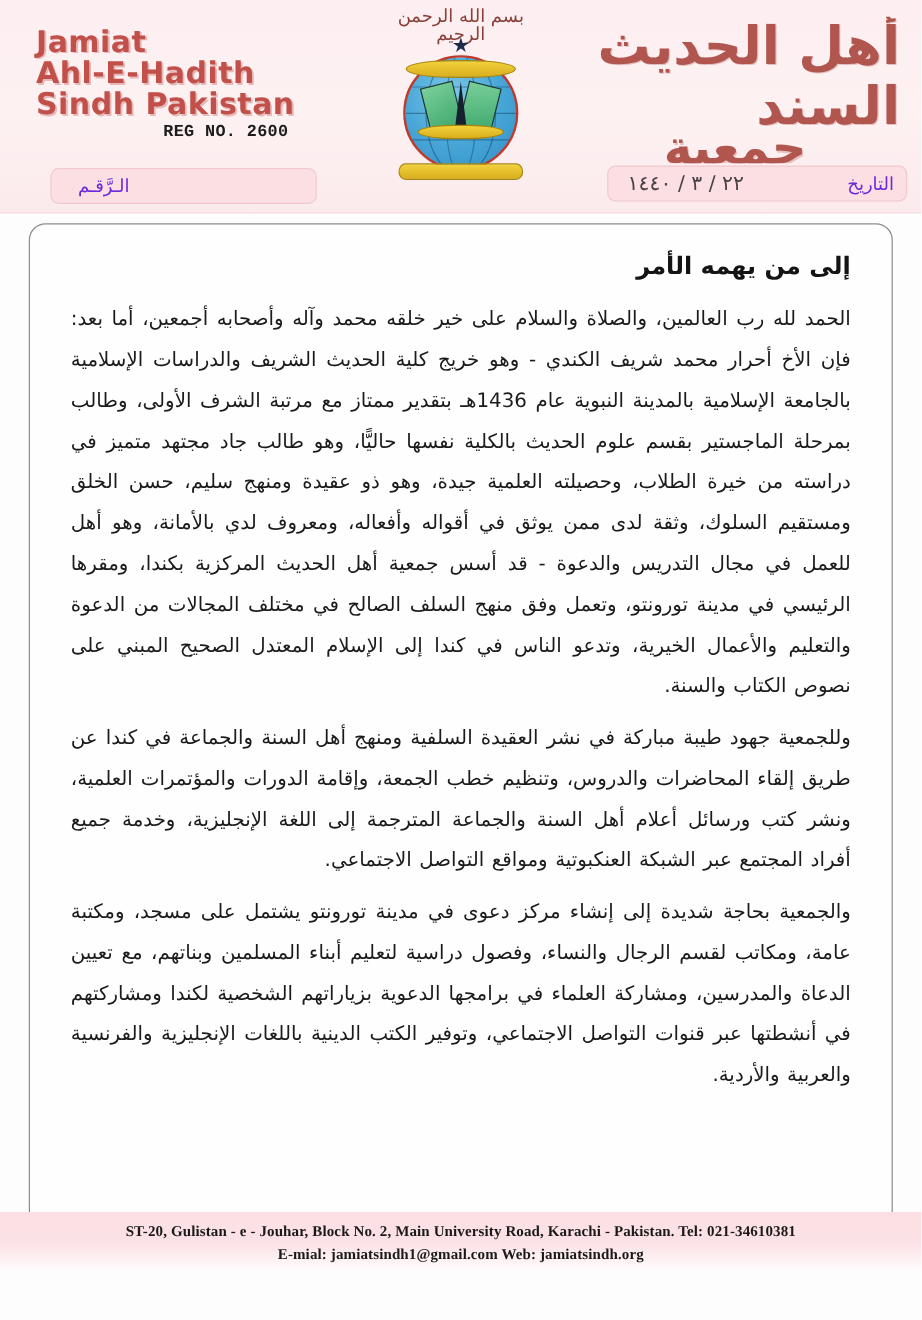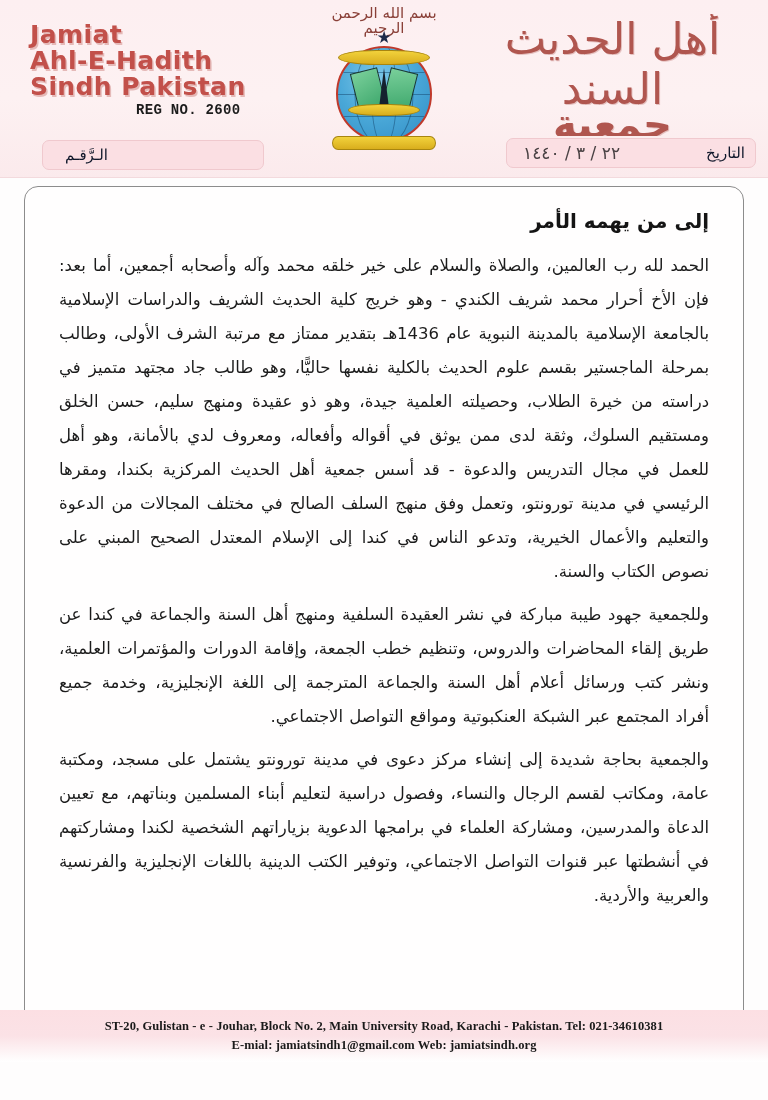--- a/index.html
+++ b/index.html
@@ -77,21 +77,21 @@
     box-sizing: border-box;
     display: flex;
     align-items: center;
     justify-content: flex-end;
     direction: rtl;
     padding: 0 10px;
   }
   .field-box .fld-label {
     font-family: Liberation Serif, serif;
     font-size: 15px;
-    color: #0f172a;
+    color: #6d28d9;
     letter-spacing: 2px;
     white-space: nowrap;
   }
   .field-box .fld-value {
     font-family: "DejaVu Sans", sans-serif;
     font-size: 17px;
     color: #4a4244;
     margin-right: 12px;
     letter-spacing: 1px;
     white-space: nowrap;
@@ -238,22 +238,23 @@
     direction: rtl;
     text-align: center;
     color: #b0564f;
     font-family: "DejaVu Sans", sans-serif;
     overflow: hidden;
   }
   .callig-l1 {
     font-size: 44px;
     line-height: 50px;
     letter-spacing: -2px;
-    font-weight: normal;
+    font-weight: bold;
     text-shadow: 1px 1px 0 rgba(176,86,79,0.3);
+    text-align: right;
   }
   .callig-l2 {
     font-size: 40px;
     line-height: 48px;
     letter-spacing: -2px;
     font-weight: bold;
     margin-top: -14px;
     text-shadow: 1px 1px 0 rgba(176,86,79,0.3);
   }
 

